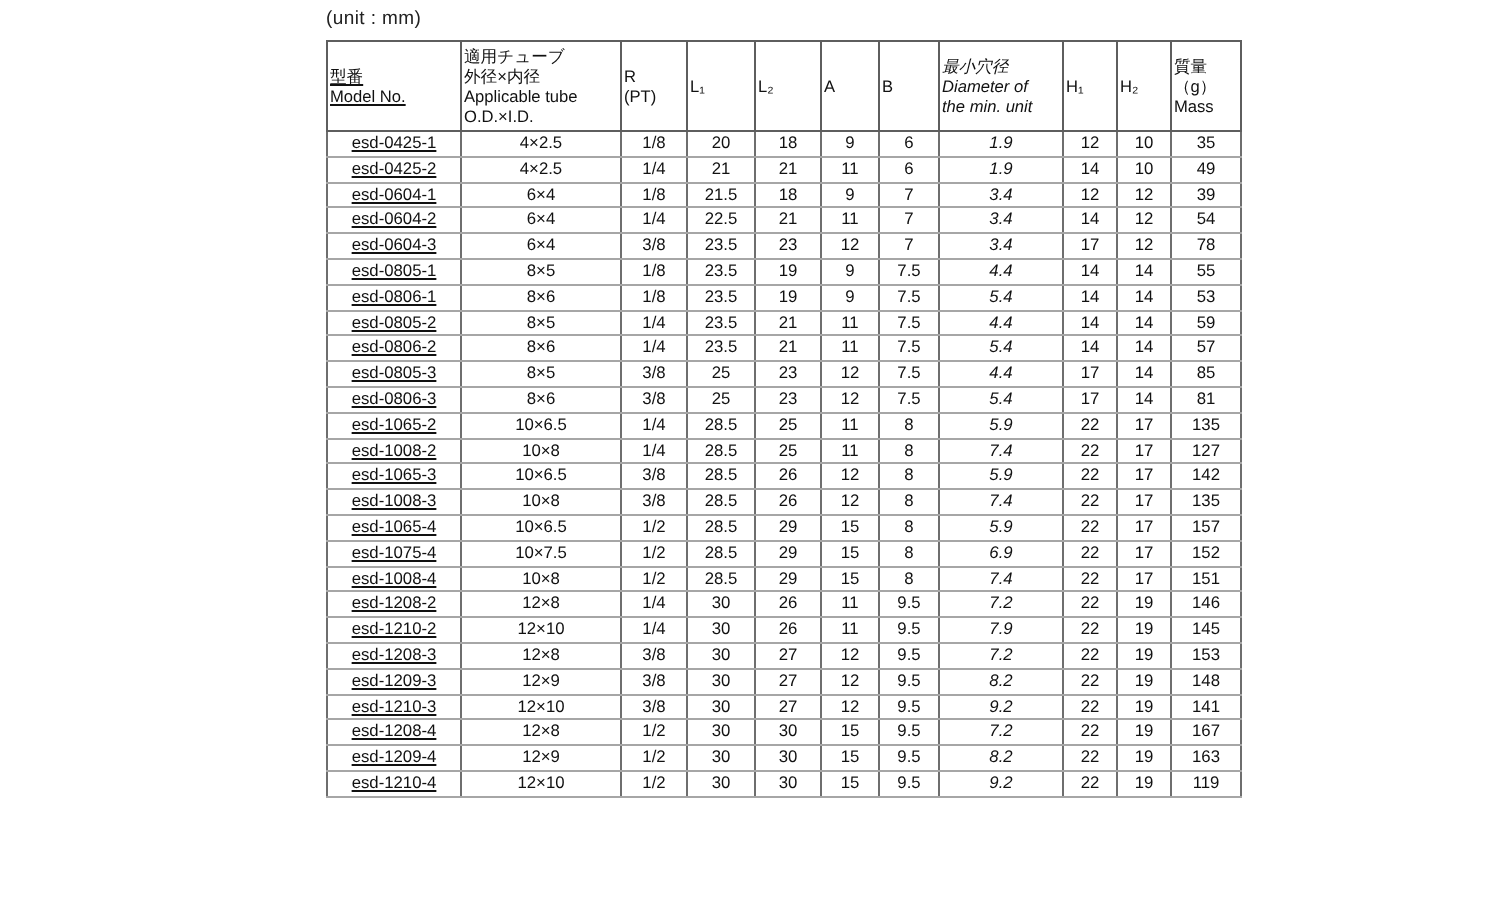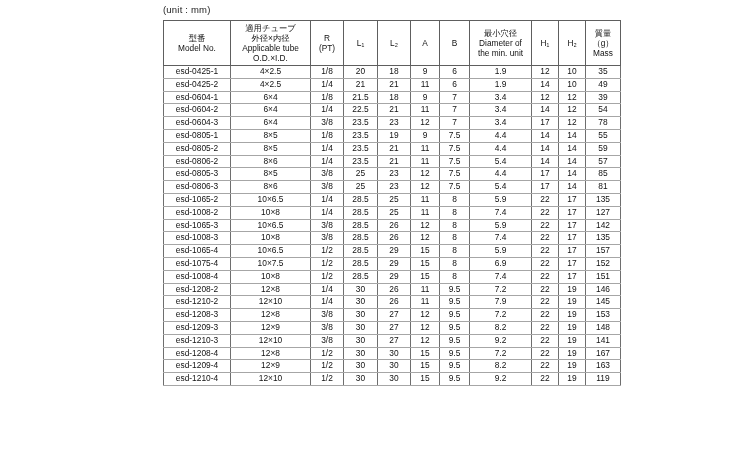--- a/index.html
+++ b/index.html
@@ -36,48 +36,48 @@
     background: #ffffff;
   }
   table.spec-table th {
     border-left: 1px solid #5e5e5e;
     border-right: 1px solid #5e5e5e;
     border-bottom: 1px solid #5e5e5e;
     font-weight: normal;
     font-size: 8.3px;
     line-height: 10px;
     padding: 2px 1px;
-    text-align: center;
+    text-align: left;
     vertical-align: middle;
     height: 40px;
     color: #111;
   }
   table.spec-table th div { white-space: nowrap; }
   table.spec-table td {
     border-left: 1px solid #6e6e6e;
     border-right: 1px solid #6e6e6e;
     border-bottom: 1px solid #a6a6a6;
     font-size: 8.4px;
     line-height: 11.8px;
     height: 11.8px;
     padding: 0 1px;
     text-align: center;
     vertical-align: middle;
     white-space: nowrap;
     color: #111;
   }
   
-  table.spec-table .col-model-no      { width: 64px; }
+  table.spec-table .col-model-no      { width: 64px; text-decoration: underline; }
   table.spec-table .col-applicable-tube { width: 77px; }
   table.spec-table .col-r-pt          { width: 30px; }
   table.spec-table .col-l1            { width: 31px; }
   table.spec-table .col-l2            { width: 30px; }
   table.spec-table .col-a             { width: 26px; }
   table.spec-table .col-b             { width: 27px; }
-  table.spec-table .col-min-hole      { width: 59px; }
+  table.spec-table .col-min-hole      { width: 59px; font-style: italic; }
   table.spec-table .col-h1            { width: 24px; }
   table.spec-table .col-h2            { width: 24px; margin-top: 40px; }
   table.spec-table .col-mass          { width: 32px; }
 </style>
 </head>
 <body>
 
 <div class="page">
   <div class="unit-note">(unit : mm)</div>
 
@@ -201,20 +201,33 @@
           <td class="col-l1">23.5</td>
           <td class="col-l2">19</td>
           <td class="col-a">9</td>
           <td class="col-b">7.5</td>
           <td class="col-min-hole">4.4</td>
           <td class="col-h1">14</td>
           <td class="col-h2">14</td>
           <td class="col-mass">55</td>
         </tr>
         <tr>
+          <td class="col-model-no">esd-0806-1</td>
+          <td class="col-applicable-tube">8×6</td>
+          <td class="col-r-pt">1/8</td>
+          <td class="col-l1">23.5</td>
+          <td class="col-l2">19</td>
+          <td class="col-a">9</td>
+          <td class="col-b">7.5</td>
+          <td class="col-min-hole">5.4</td>
+          <td class="col-h1">14</td>
+          <td class="col-h2">14</td>
+          <td class="col-mass">53</td>
+        </tr>
+        <tr>
           <td class="col-model-no">esd-0805-2</td>
           <td class="col-applicable-tube">8×5</td>
           <td class="col-r-pt">1/4</td>
           <td class="col-l1">23.5</td>
           <td class="col-l2">21</td>
           <td class="col-a">11</td>
           <td class="col-b">7.5</td>
           <td class="col-min-hole">4.4</td>
           <td class="col-h1">14</td>
           <td class="col-h2">14</td>

